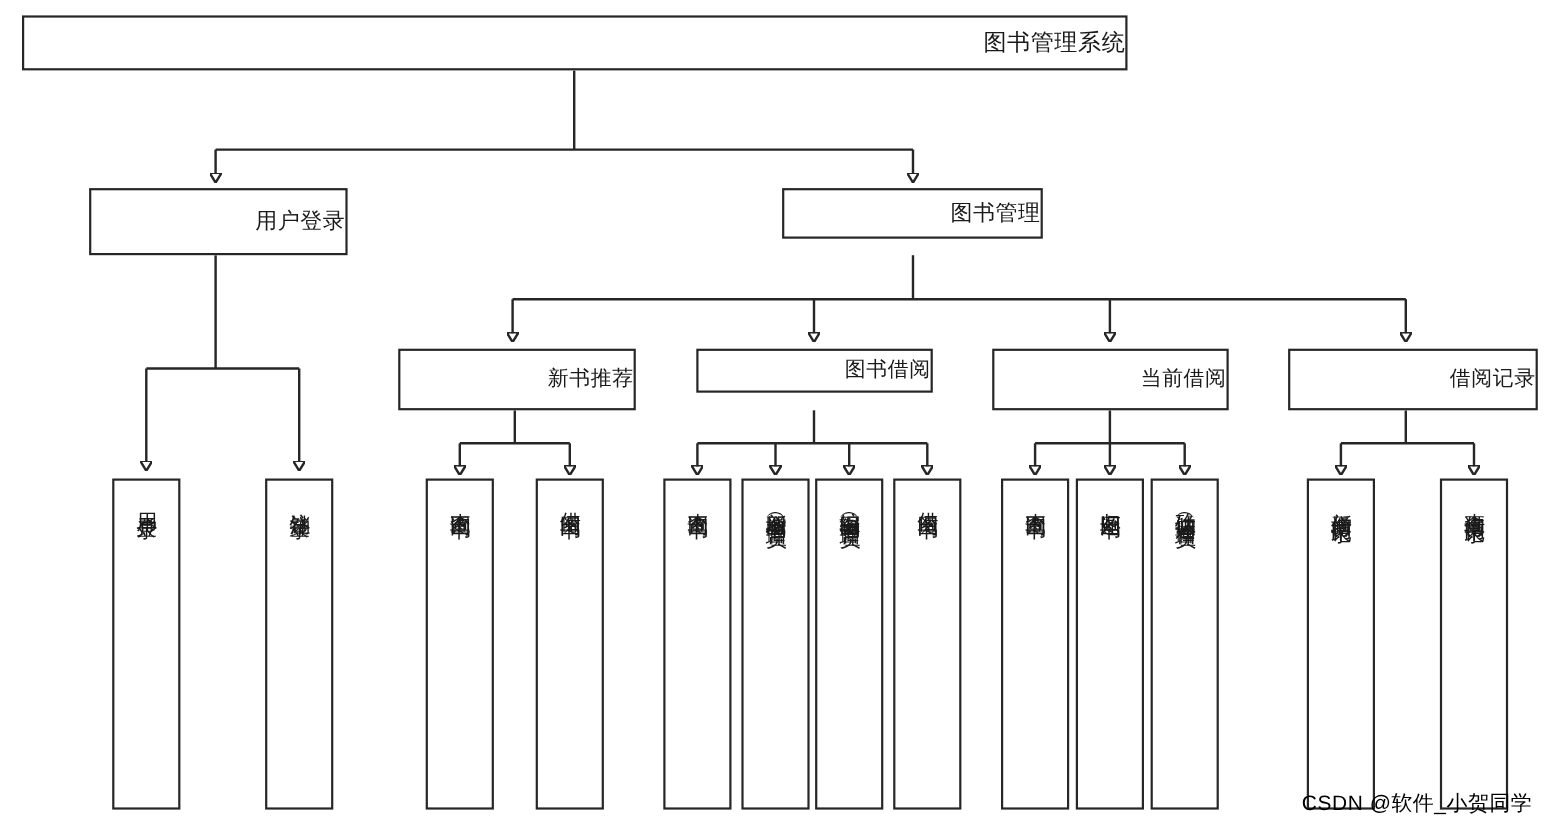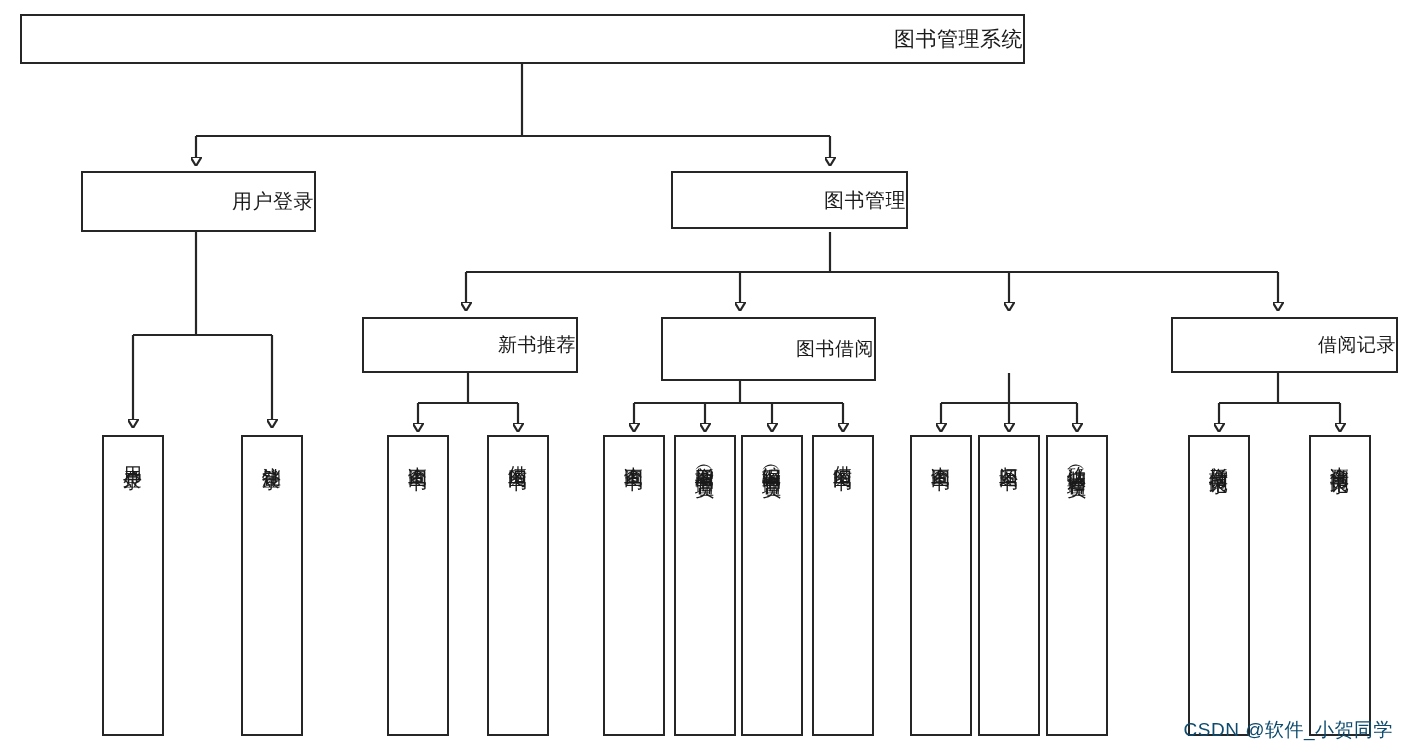--- a/index.html
+++ b/index.html
@@ -72,21 +72,21 @@
     stroke: #262626;
     stroke-width: 2.2;
     fill: none;
   }
   
   #watermark {
     position: absolute;
     right: 12px;
     bottom: 4px;
     font-size: 19px;
-    color: #0c4a6e;
+    color: #000000;
     z-index: 5;
     white-space: nowrap;
     letter-spacing: 0.5px;
   }
 </style>
 </head>
 <body>
 
 <div id="canvas">
 
@@ -139,29 +139,32 @@
     <line x1="1340" y1="403" x2="1340" y2="424" marker-end="url(#arrow)"></line>
   </svg>
 
   <div class="node root" style="left:20px; top:14px; width:1005px; height:50px;">
     <span class="label">图书管理系统</span>
   </div>
 
   <div class="node lvl2" style="left:81px; top:171px; width:235px; height:61px;">
     <span class="label">用户登录</span>
   </div>
-  <div class="node lvl2" style="left:671px; top:171px; width:237px; height:58px;">
+  <div class="node lvl2" style="left:711px; top:171px; width:237px; height:46px;">
     <span class="label">图书管理</span>
   </div>
 
   <div class="node lvl3" style="left:362px; top:317px; width:216px; height:56px;padding-left:44px;">
     <span class="label">新书推荐</span>
   </div>
-  <div class="node lvl3" style="left:633px; top:317px; width:215px; height:64px;margin-left:28px;">
+  <div class="node lvl3" style="left:633px; top:317px; width:215px; height:40px;">
     <span class="label">图书借阅</span>
+  </div>
+  <div class="node lvl3" style="left:902px; top:317px; width:215px; height:56px;">
+    <span class="label">当前借阅</span>
   </div>
   <div class="node lvl3" style="left:1171px; top:317px; width:227px; height:56px;">
     <span class="label">借阅记录</span>
   </div>
 
   <div class="node leaf" style="left:102px; top:435px; width:62px; height:301px;">
     <span class="label">用户登录</span>
   </div>
   <div class="node leaf" style="left:241px; top:435px; width:62px; height:301px;">
     <span class="label">注销登录</span>

